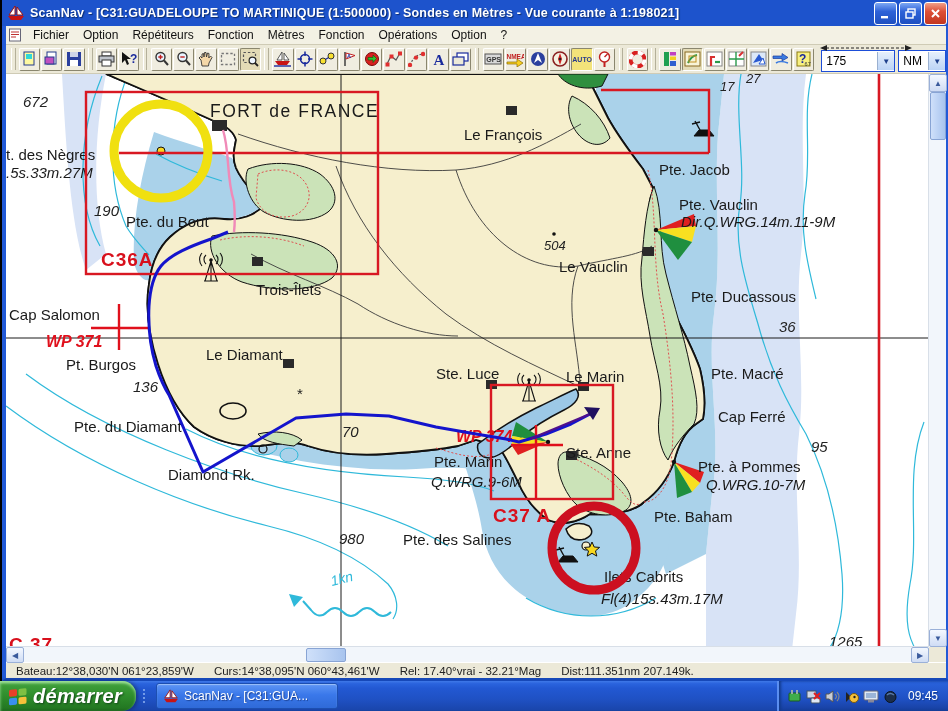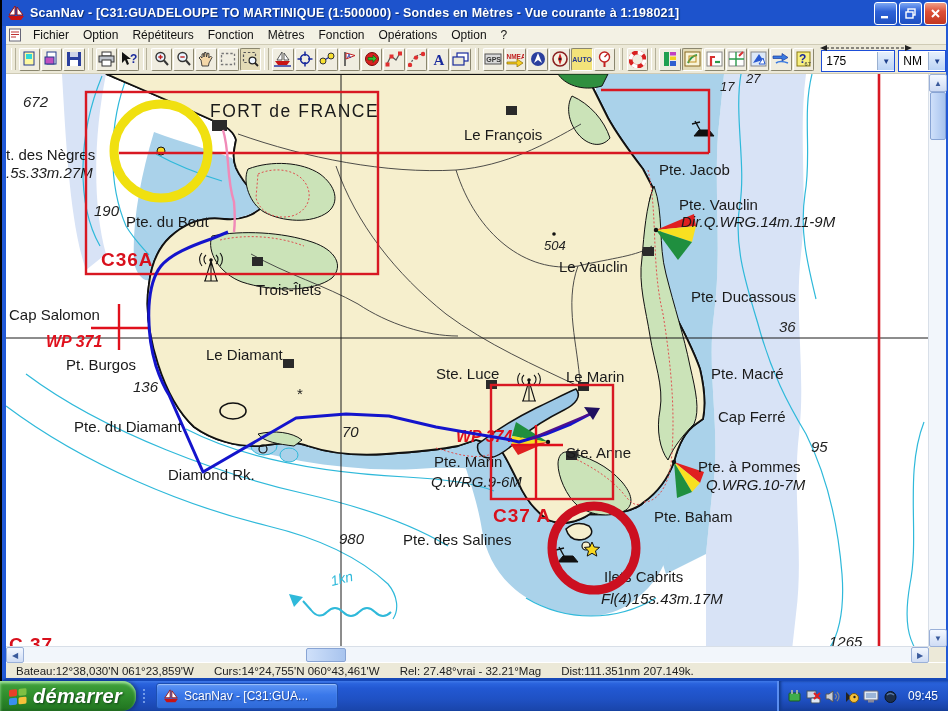--- a/index.html
+++ b/index.html
@@ -609,22 +609,22 @@
       <div class="hscroll">
         <div class="sb-btn" style="left:0;top:0;width:16px;height:14px;">◀</div>
         <div class="sb-thumb" style="left:300px;top:1px;width:38px;height:12px;"></div>
         <div class="sb-btn" style="right:0;top:0;width:16px;height:14px;">▶</div>
       </div>
       <div class="corner"></div>
     </div>
 
     <div class="statusbar">
       <span class="status-seg">Bateau:12°38,030'N 061°23,859'W</span>
-      <span class="status-seg">Curs:14°24,755'N 060°43,461'W</span>
-      <span class="status-seg">Rel: 27.48°vrai - 32.21°Mag</span>
+      <span class="status-seg">Curs:14°38,095'N 060°43,461'W</span>
+      <span class="status-seg">Rel: 17.40°vrai - 32.21°Mag</span>
       <span class="status-seg">Dist:111.351nm  207.149k.</span>
     </div>
   </div>
 </div>
 
 <div class="taskbar">
   <div class="start-btn">
     <svg class="flag" viewBox="0 0 20 19">
       <g transform="skewY(-6)">
         <rect x="1" y="3" width="8" height="7" rx="1.5" fill="#e8402a"></rect>

